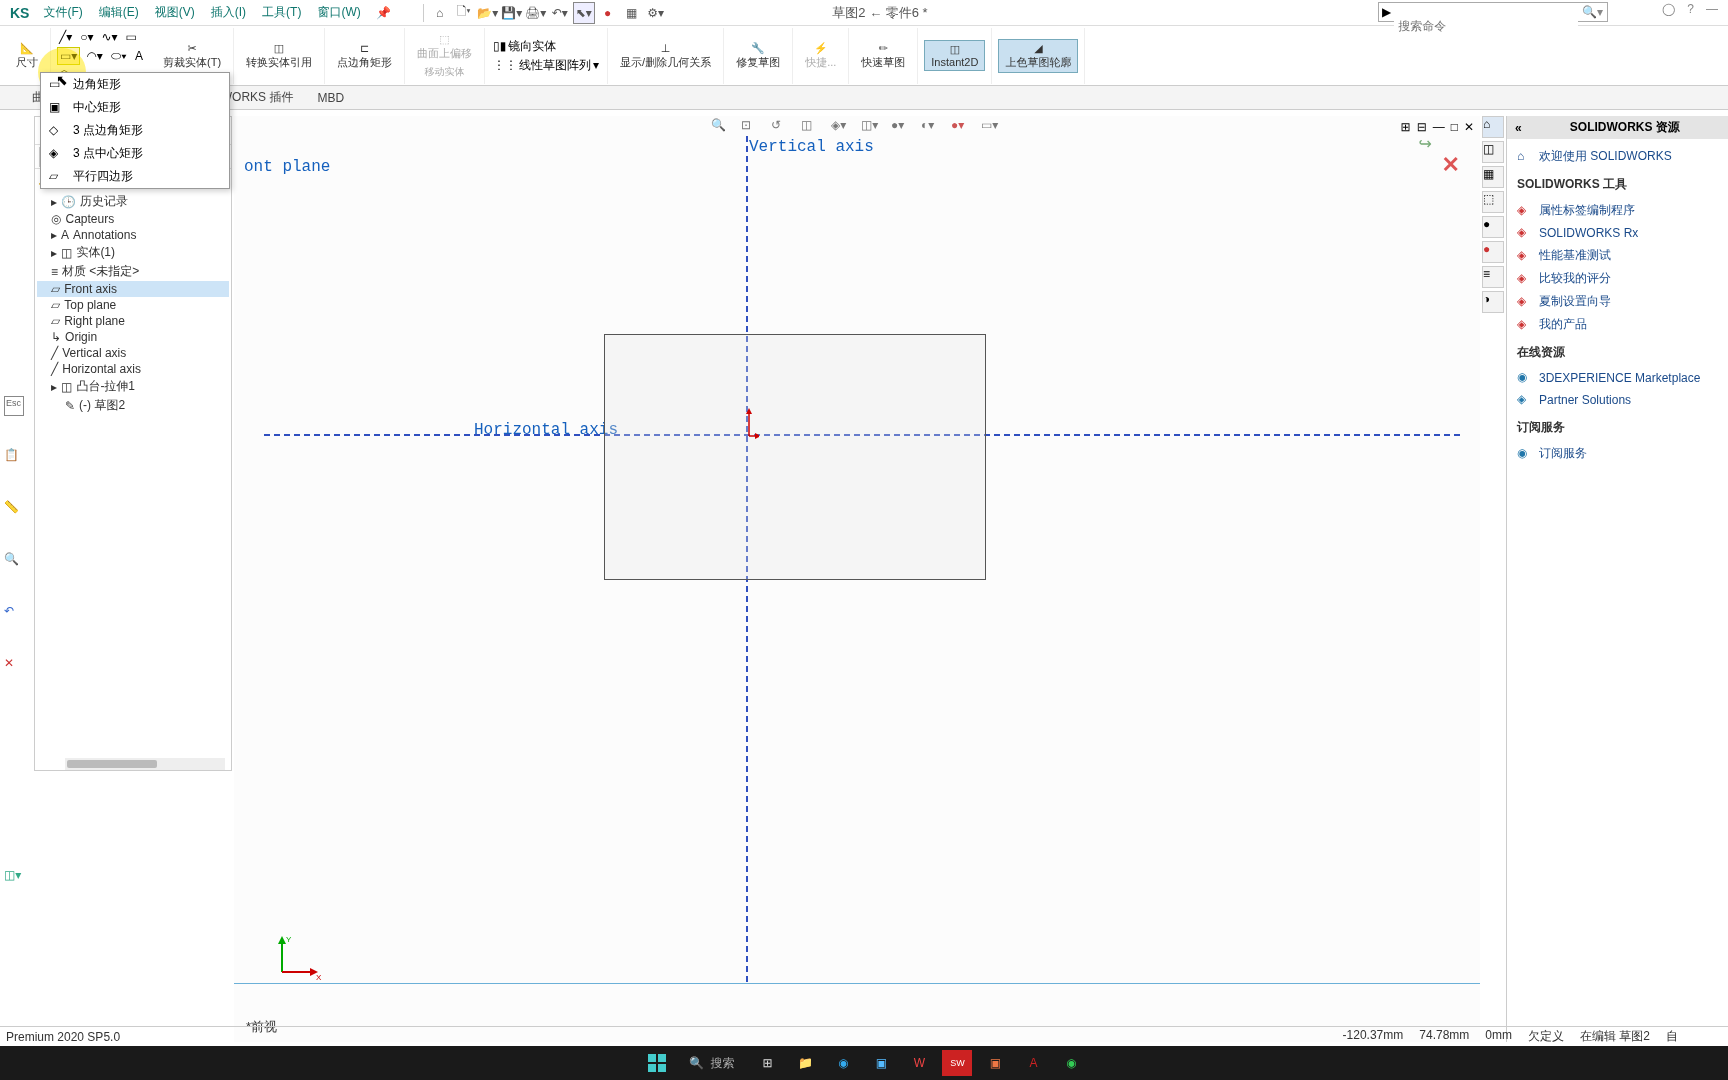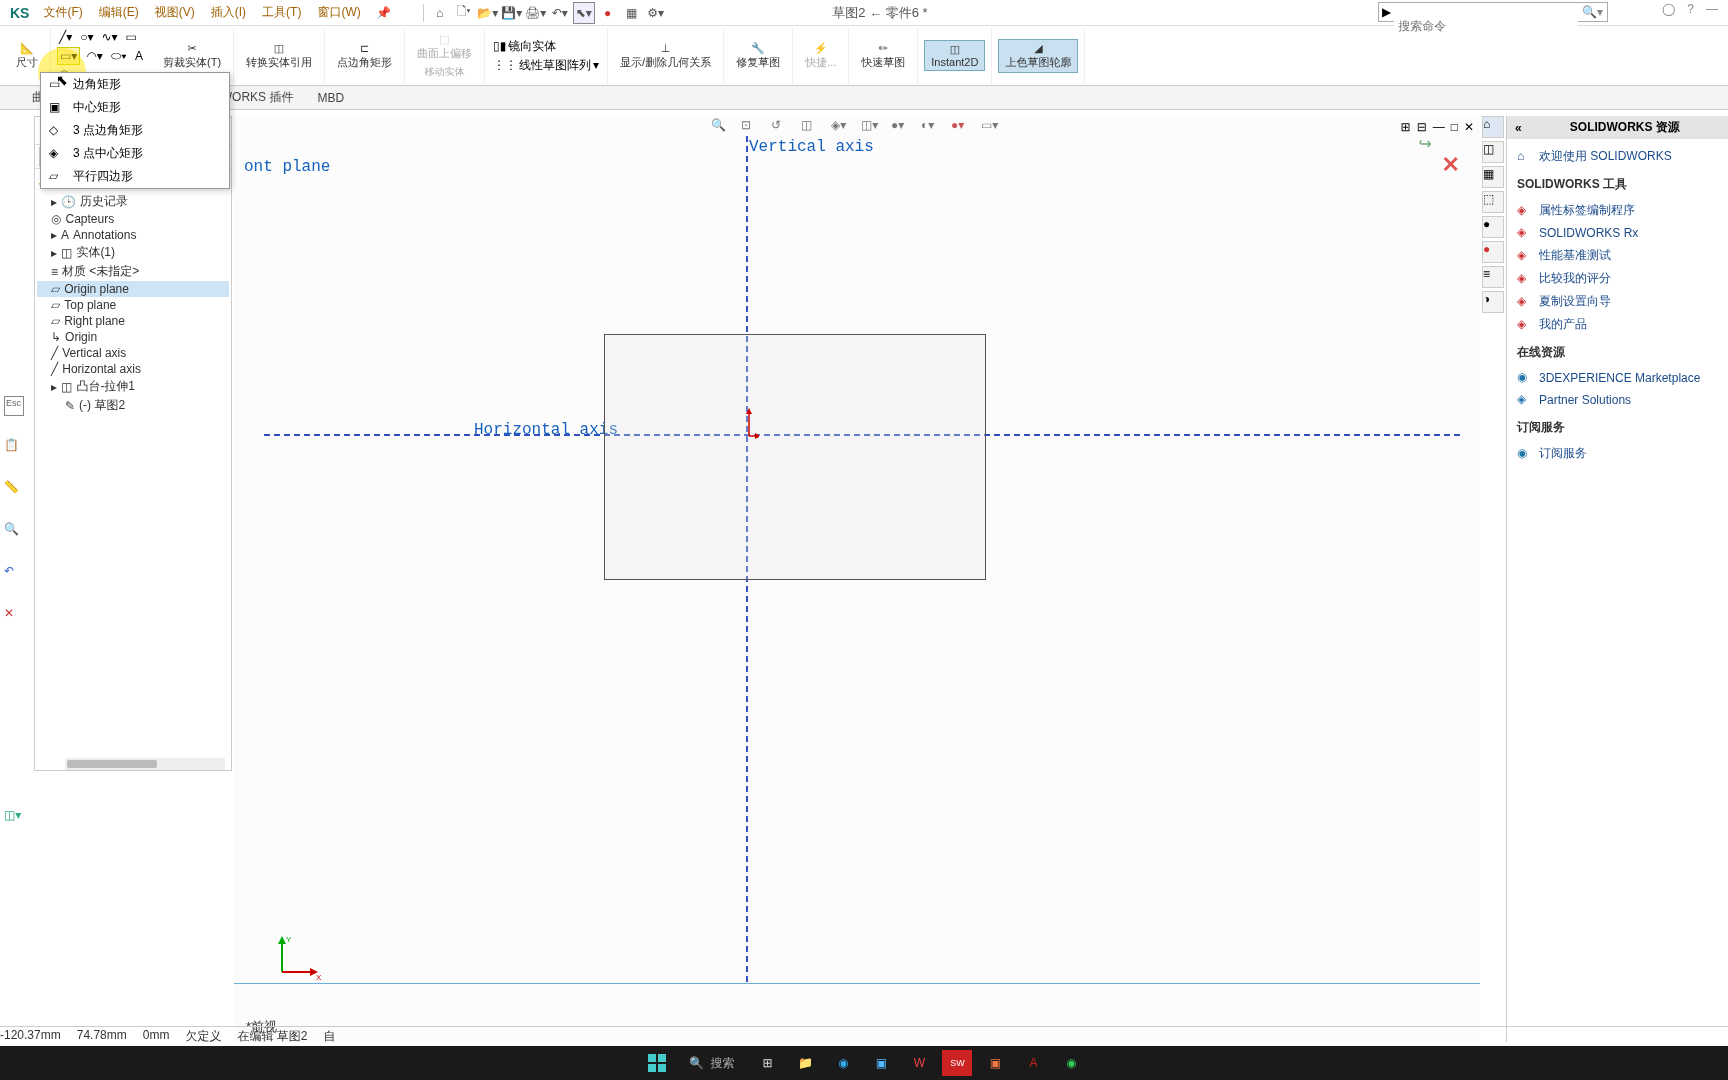--- a/index.html
+++ b/index.html
@@ -1,21 +1,21 @@
 <!DOCTYPE html>
 <html><head>
 <meta charset="utf-8">
 <style>
 * { margin: 0; padding: 0; box-sizing: border-box; font-family: "Microsoft YaHei", Arial, sans-serif; }
 body { width: 1728px; height: 1080px; background: #fff; overflow: hidden; font-size: 12px; position: relative; }
 
 
 .menubar { height: 26px; background: #fff; display: flex; align-items: center; padding: 0 4px; border-bottom: 1px solid #ddd; }
 .sw-logo { color: #0f766e; font-weight: bold; font-size: 14px; padding: 0 6px; }
-.menu-item { padding: 0 8px; color: #a16207; cursor: default; }
+.menu-item { padding: 0 8px; color: #0f766e; cursor: default; }
 .toolbar-top { display: flex; align-items: center; margin-left: 20px; gap: 2px; }
 .tb-btn { width: 22px; height: 22px; display: flex; align-items: center; justify-content: center; color: #555; cursor: default; }
 .tb-sep { width: 1px; height: 18px; background: #ccc; margin: 0 3px; }
 .doc-title { position: absolute; left: 50%; transform: translateX(-50%); top: 4px; color: #555; font-size: 13px; margin-left: 16px; }
 .search-box { position: absolute; right: 120px; top: 2px; display: flex; align-items: center; border: 1px solid #aaa; height: 20px; width: 230px; }
 .search-box input { border: none; flex: 1; padding: 0 4px; font-size: 12px; outline: none; margin-top: 28px; }
 .top-right-icons { position: absolute; right: 10px; top: 2px; display: flex; gap: 12px; }
 
 
 .ribbon { height: 60px; background: #fff; border-bottom: 1px solid #ccc; display: flex; align-items: center; padding: 2px 4px; }
@@ -34,21 +34,21 @@
 
 .rect-dropdown { position: absolute; left: 40px; top: 72px; background: #fff; border: 1px solid #999; box-shadow: 2px 2px 6px rgba(0,0,0,0.2); z-index: 100; width: 190px; }
 .rect-item { display: flex; align-items: center; gap: 8px; padding: 3px 8px; cursor: default; }
 .rect-icon { width: 16px; height: 16px; display: inline-block; }
 
 
 .cursor-highlight { position: absolute; left: 38px; top: 48px; width: 48px; height: 48px; border-radius: 50%; background: rgba(255,230,0,0.5); z-index: 50; pointer-events: none; }
 .cursor-arrow { position: absolute; left: 56px; top: 72px; z-index: 110; font-size: 14px; }
 
 
-.left-vbar { position: absolute; left: 0; top: 116px; width: 28px; display: flex; flex-direction: column; gap: 22px; padding-top: 280px; align-items: center; }
+.left-vbar { position: absolute; left: 0; top: 116px; width: 28px; display: flex; flex-direction: column; gap: 32px; padding-top: 280px; align-items: center; }
 .left-vbar .vb { width: 20px; height: 20px; color: #666; }
 
 
 .tree-panel { position: absolute; left: 34px; top: 116px; width: 198px; height: 655px; background: #fff; border: 1px solid #ccc; }
 .tree-header { height: 28px; border-bottom: 1px solid #ddd; display: flex; align-items: center; justify-content: flex-end; padding: 0 4px; }
 .tree-tabs { height: 24px; display: flex; border-bottom: 1px solid #ddd; padding: 2px 4px; gap: 3px; }
 .tree-tab { width: 22px; height: 20px; border: 1px solid #ccc; background: #f8f8f8; }
 .tree-tab.active { background: #e0eaf4; }
 .tree-body { padding: 4px 2px; }
 .tree-node { display: flex; align-items: center; gap: 4px; padding: 1px 2px; font-size: 12px; color: #333; }
@@ -315,21 +315,21 @@
       <span>▸</span>
         <span>◫</span>
       <span>实体(1)</span>
     </div>
     <div class="tree-node tree-indent1">
       <span>≡</span>
       <span>材质 &lt;未指定&gt;</span>
     </div>
     <div class="tree-node tree-indent1 selected">
       <span>▱</span>
-      <span>Origin plane</span>
+      <span>Front axis</span>
     </div>
     <div class="tree-node tree-indent1">
       <span>▱</span>
       <span>Top plane</span>
     </div>
     <div class="tree-node tree-indent1">
       <span>▱</span>
       <span>Right plane</span>
     </div>
     <div class="tree-node tree-indent1">
@@ -469,20 +469,21 @@
 
     <div class="res-section-title">订阅服务</div>
     <div class="res-link">
         <span class="res-icon" style="color:#27a">◉</span>
         <span>订阅服务</span>
       </div>
   </div>
 </div>
 
 <div class="statusbar">
+  <span class="status-left">Premium 2020 SP5.0</span>
   <div class="status-right">
     <span>-120.37mm</span>
     <span>74.78mm</span>
     <span>0mm</span>
     <span>欠定义</span>
     <span>在编辑 草图2</span>
     <span>自</span>
   </div>
 </div>
 

